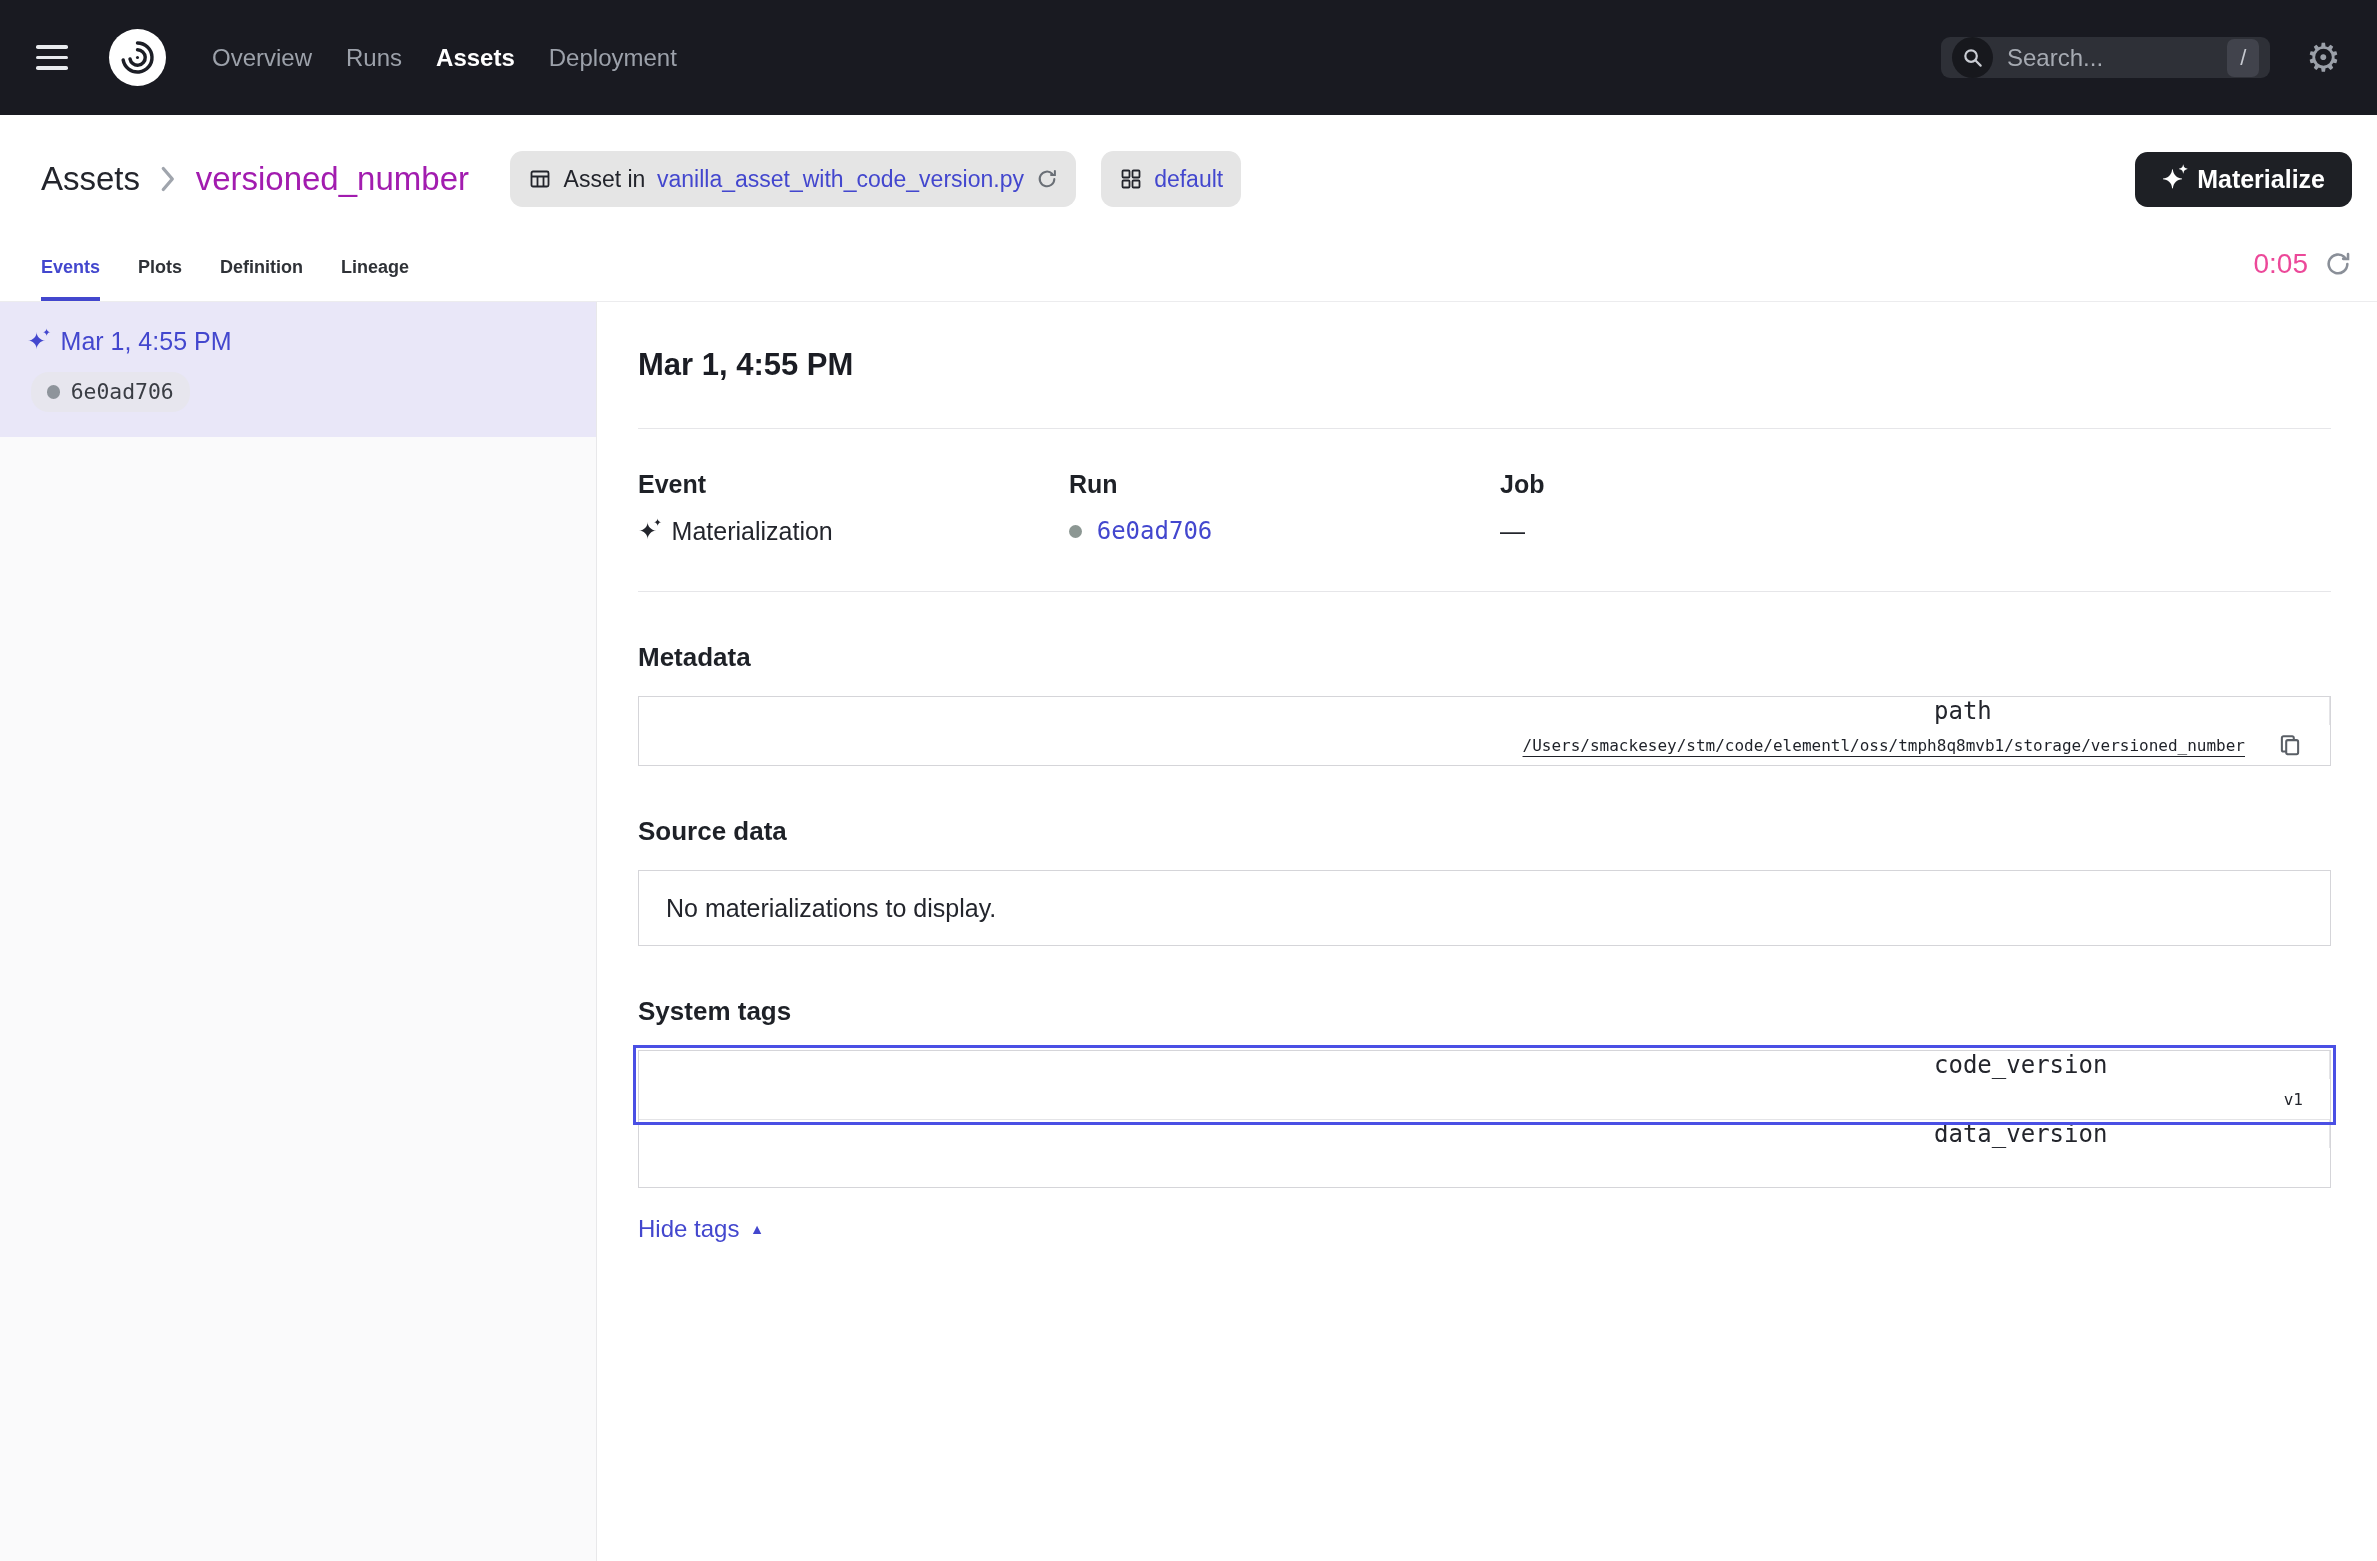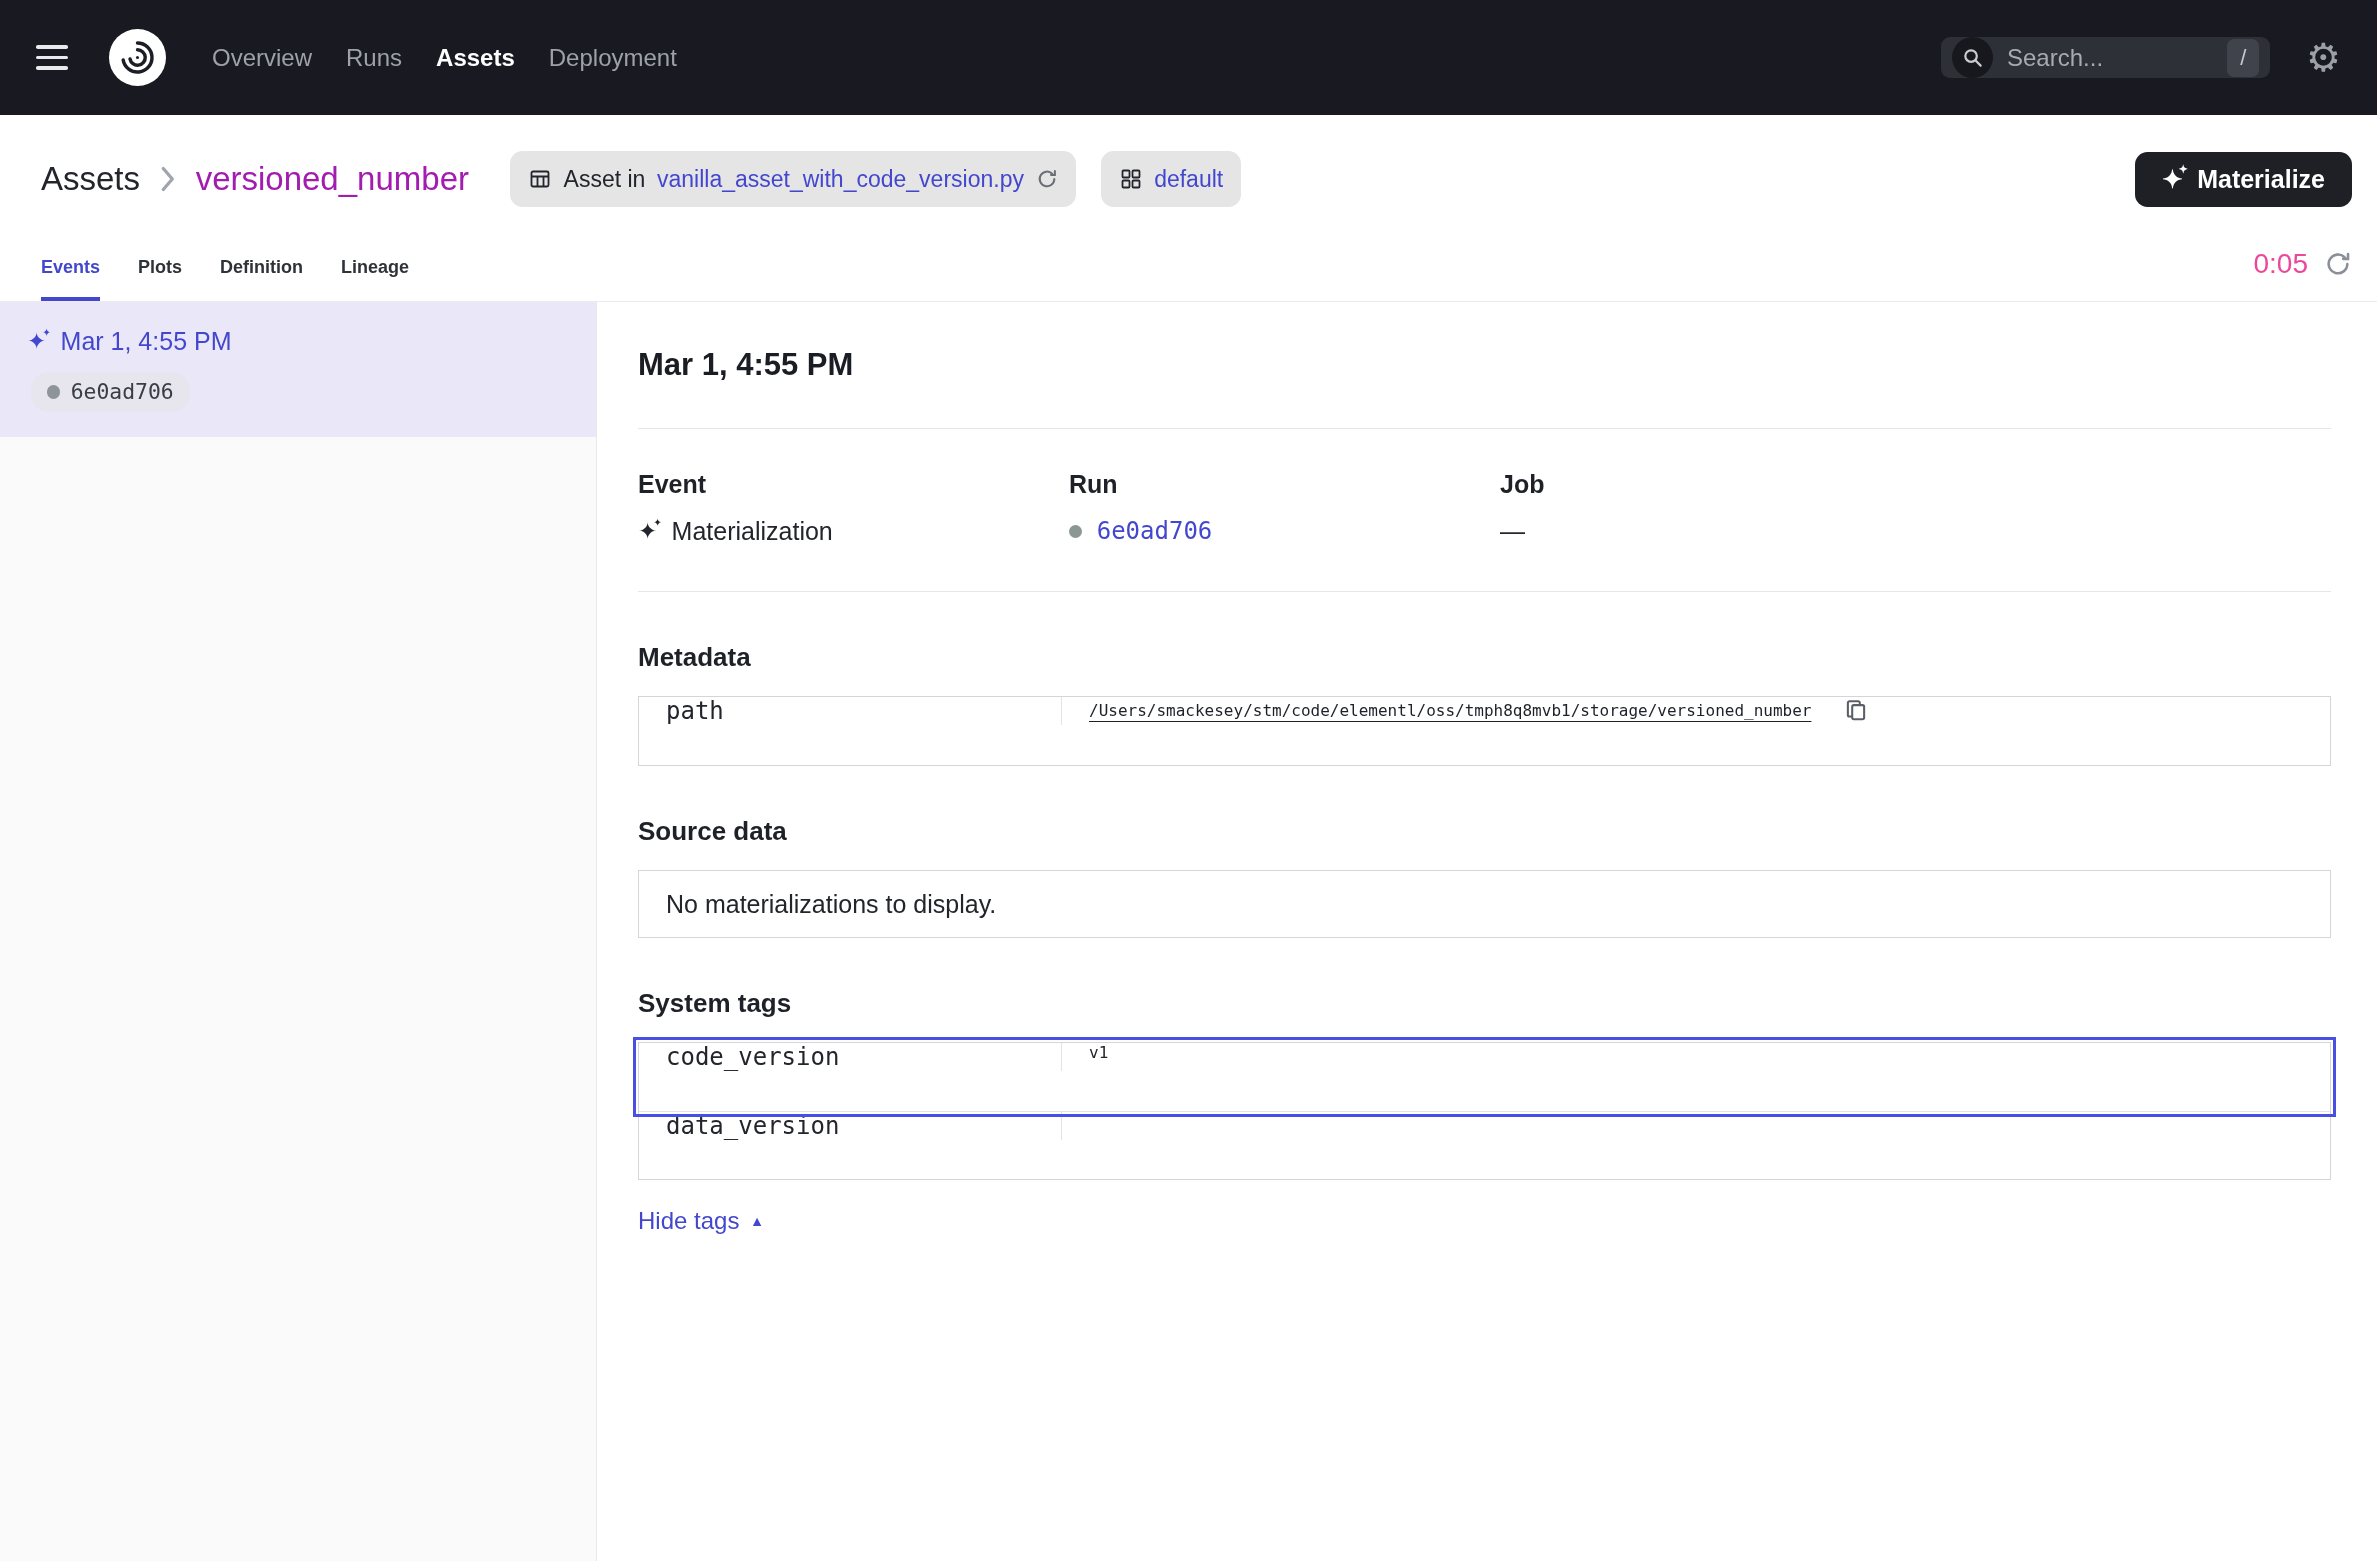--- a/index.html
+++ b/index.html
@@ -113,35 +113,35 @@
   .hr { border: none; border-top: 0.9px solid #E6E6E9; margin: 45px 0 41px; }
   .cols { display: flex; }
   .col-event, .col-run { width: 431px; flex: none; }
   .col-label { font-size: 25px; font-weight: 700; color: #1E2127; }
   .col-value { margin-top: 18px; font-size: 25px; color: #23252C; display: flex; align-items: center; gap: 14.3px; }
   .col-value .sparkle { font-size: 23px; color: #23252C; }
   .run-link { color: #4347CE; font-size: 24px; cursor: pointer; text-decoration: none; }
   .section-heading { font-size: 26px; font-weight: 700; color: #1E2127; margin: 50px 0 23px; }
 
   .kv-table { border: 0.9px solid #D5D5D9; }
-  .kv-row { display: flex; min-height: 68px; align-items: flex-start; background: #fff; }
+  .kv-row { display: flex; min-height: 68px; align-items: flex-end; background: #fff; flex-direction: column; }
   .kv-row + .kv-row { border-top: 0.9px solid #E4E4E7; }
   .kv-row.highlighted { outline: 3.6px solid #4A4FE4; outline-offset: 3.6px; position: relative; z-index: 1; }
   .kv-key {
     width: 423px; flex: none; border-right: 0.9px solid #E4E4E7;
     display: flex; align-items: center; padding: 0 27px;
     font-size: 24px; color: #23252C;
   }
   .kv-val { flex: 1; min-width: 0; display: flex; align-items: center; gap: 32px; padding: 0 27px; font-size: 16px; color: #23252C; }
   .kv-end { width: 46px; flex: none; border-left: 0.9px solid #E4E4E7; }
   .path-link { color: #1E2128; text-decoration: underline; text-underline-offset: 4.5px; cursor: pointer; }
   .copy-btn { display: flex; color: #5A5F66; background: none; border: none; padding: 0; cursor: pointer; }
 
   .empty-box {
-    border: 0.9px solid #D5D5D9; height: 68px;
+    border: 0.9px solid #D5D5D9; height: 76px;
     display: flex; align-items: center; padding: 0 27px;
     font-size: 25px; color: #23252C;
   }
   .hide-tags {
     margin-top: 27px; display: inline-flex; align-items: center; gap: 10.7px;
     color: #4347CE; font-size: 24px; cursor: pointer; text-decoration: none;
   }
   .caret-up { font-size: 14.3px; line-height: 1; }
   svg { display: block; }
 </style>

